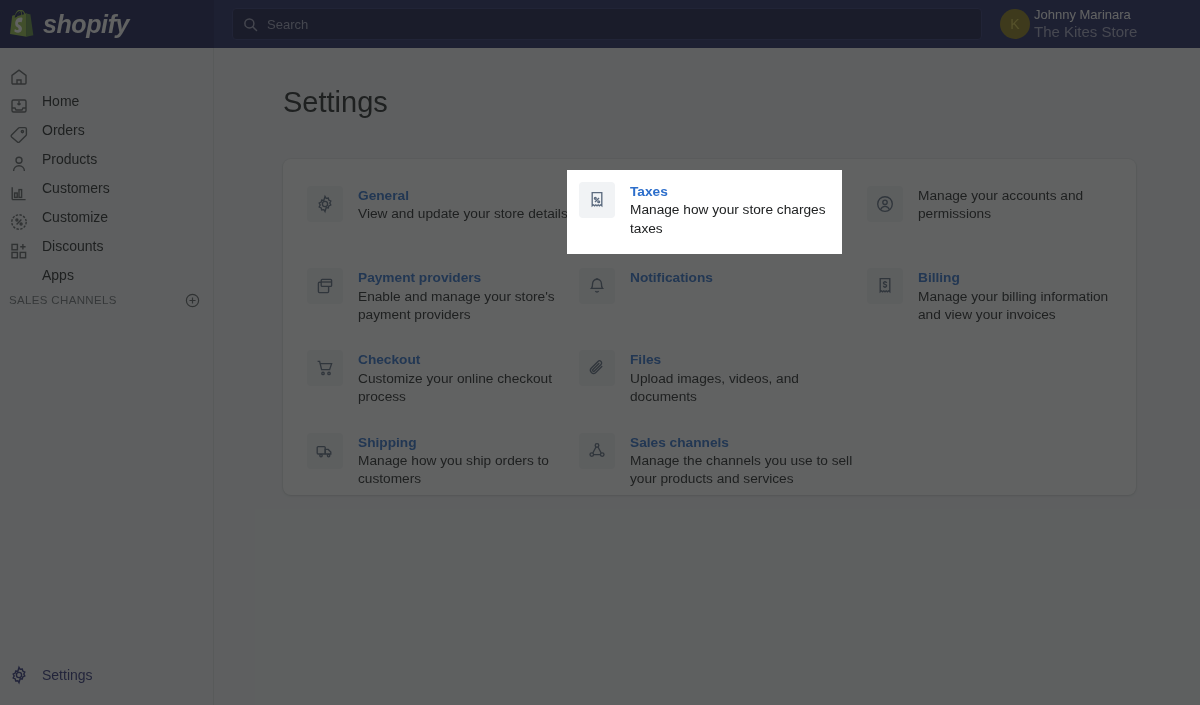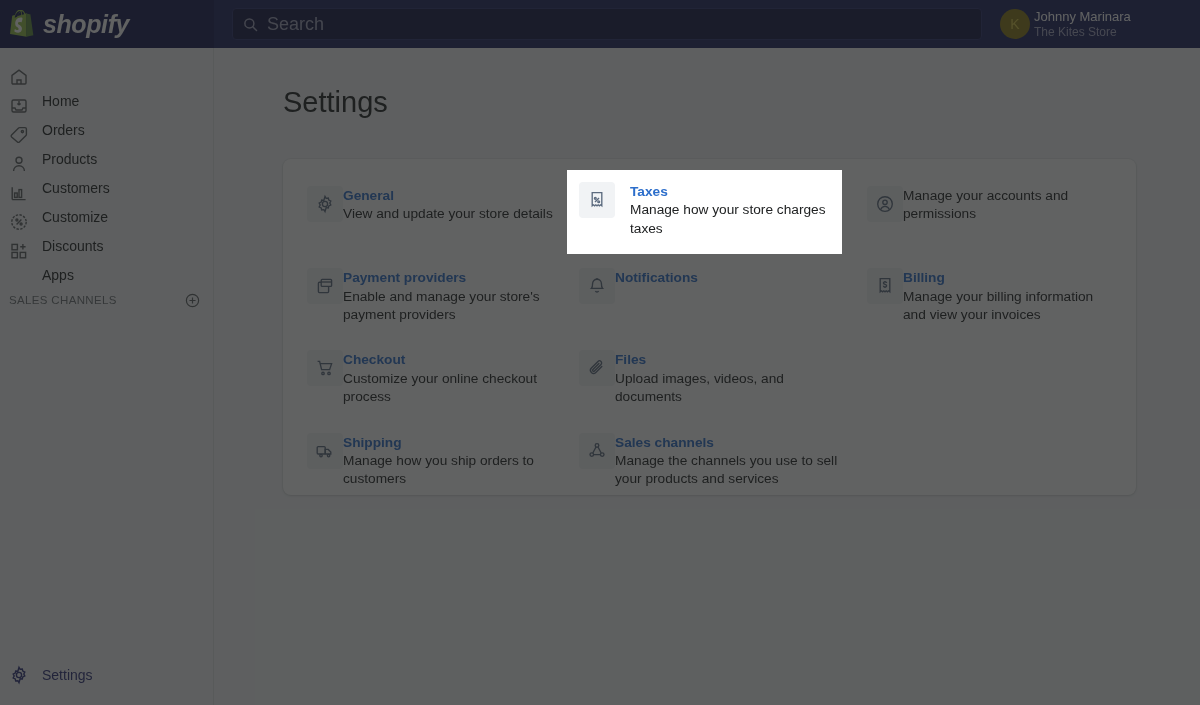--- a/index.html
+++ b/index.html
@@ -62,21 +62,21 @@
     background: #121543;
     border: 1px solid #2a2f6e;
     border-radius: 4px;
     display: flex;
     align-items: center;
     padding: 0 10px;
     gap: 9px;
   }
   .searchbox .ph {
     color: #9ea0bd;
-    font-size: 18px;
+    font-size: 13px;
   }
 
   .topbar-right {
     width: 200px;
     height: 48px;
     display: flex;
     align-items: center;
     gap: 4px;
     padding-right: 16px;
   }
@@ -86,21 +86,21 @@
     background: #8a7a14;
     color: #d6c544;
     display: flex;
     align-items: center;
     justify-content: center;
     font-size: 14px;
     flex: none;
   }
   .user-lines { line-height: 1.18; }
   .user-name { color: #ffffff; font-size: 13px; }
-  .user-store { color: #a5a7c4; font-size: 12px; }
+  .user-store { color: #a5a7c4; font-size: 15px; }
 
   
   .sidebar {
     position: absolute;
     top: 48px; left: 0;
     width: 214px;
     height: 657px;
     background: #f4f6f8;
     border-right: 1px solid #e1e3e5;
   }
@@ -183,20 +183,21 @@
     box-shadow: 0 0 0 1px rgba(63,63,68,0.05), 0 1px 3px 0 rgba(63,63,68,0.15);
     padding: 19px 24px;
   }
   .grid {
     display: grid;
     grid-template-columns: 272px 288px auto;
     row-gap: 0px;
   }
   .cell {
     display: flex;
+    gap: 15px;
     padding: 8px 0 18px 0;
     align-items: flex-start;
   }
   .tile {
     width: 36px; height: 36px;
     border-radius: 4px;
     background: #f1f3f5;
     display: flex;
     align-items: center;
     justify-content: center;

